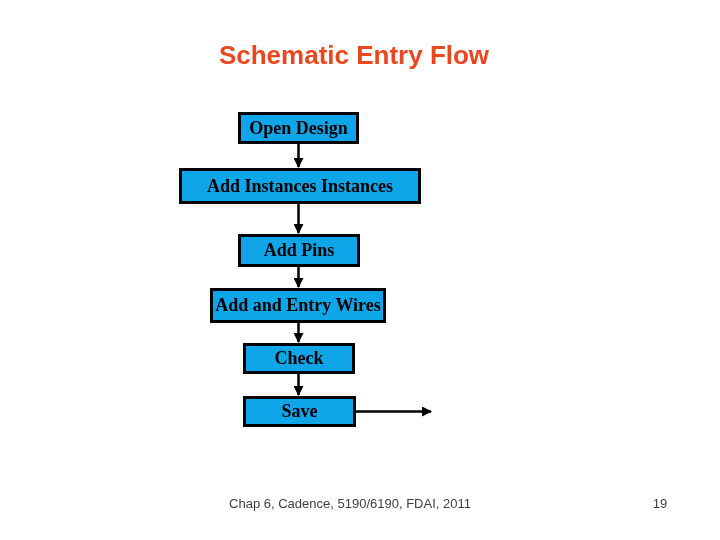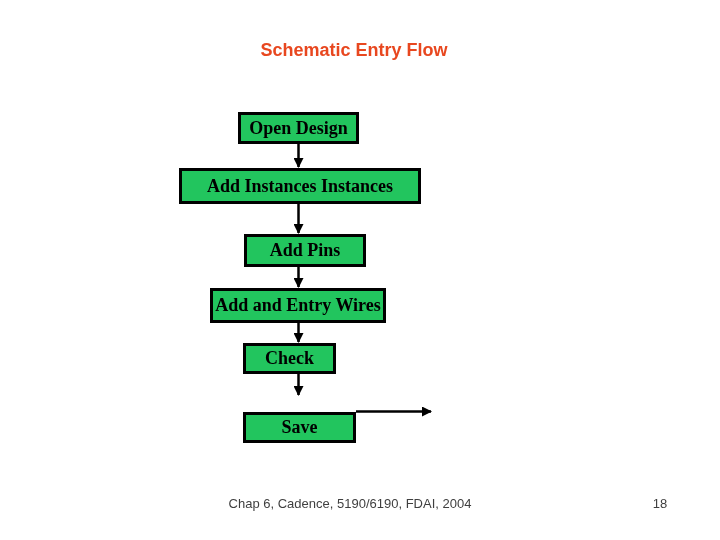--- a/index.html
+++ b/index.html
@@ -16,58 +16,58 @@
     overflow: hidden;
   }
   .title {
     position: absolute;
     left: 0;
     top: 40px;
     width: 708px;
     margin: 0;
     text-align: center;
     font-family: "Liberation Sans", sans-serif;
-    font-size: 18px;
+    font-size: 26px;
     font-weight: bold;
     color: #E8471F;
     letter-spacing: 0px;
   }
   .connectors {
     position: absolute;
     left: 0;
     top: 0;
     width: 720px;
     height: 540px;
     pointer-events: none;
   }
   .edge {
     stroke: #000000;
     stroke-width: 2.5;
     fill: none;
   }
   .node {
     position: absolute;
     box-sizing: border-box;
-    background: #22c55e;
+    background: #0ea5e9;
     border: 3px solid #000000;
     display: flex;
     align-items: center;
     justify-content: center;
     font-family: "Liberation Serif", serif;
     font-weight: bold;
     font-size: 18px;
     color: #000000;
     white-space: nowrap;
   }
   #node-open-design            { left: 238px; top: 112px; width: 121px; height: 32px; }
   #node-add-component-instances{ left: 179px; top: 168px; width: 242px; height: 36px; }
-  #node-add-pins               { left: 244px; top: 234px; width: 122px; height: 33px; }
+  #node-add-pins               { left: 238px; top: 234px; width: 122px; height: 33px; }
   #node-add-and-name-wires     { left: 210px; top: 288px; width: 176px; height: 35px; }
-  #node-check                  { left: 243px; top: 343px; width: 93px; height: 31px; }
-  #node-save                   { left: 243px; top: 396px; width: 113px; height: 31px; margin-top: 16px; }
+  #node-check                  { left: 243px; top: 343px; width: 112px; height: 31px; }
+  #node-save                   { left: 243px; top: 396px; width: 113px; height: 31px; }
   #node-symbol-editor          { left: 432px; top: 395px; width: 122px; height: 32px; }
   .footer {
     position: absolute;
     left: 0;
     top: 496px;
     width: 700px;
     text-align: center;
     font-family: "Liberation Sans", sans-serif;
     font-size: 13px;
     color: #3F3F3F;
@@ -122,16 +122,16 @@
 
   <div class="node" id="node-check">
     <span>Check</span>
   </div>
 
   <div class="node" id="node-save">
     <span>Save</span>
   </div>
 
 
-  <div class="footer">Chap 6, Cadence, 5190/6190, FDAI, 2004</div>
-  <div class="page-number">18</div>
+  <div class="footer">Chap 6, Cadence, 5190/6190, FDAI, 2011</div>
+  <div class="page-number">19</div>
 
 </div>
 
 </body></html>

